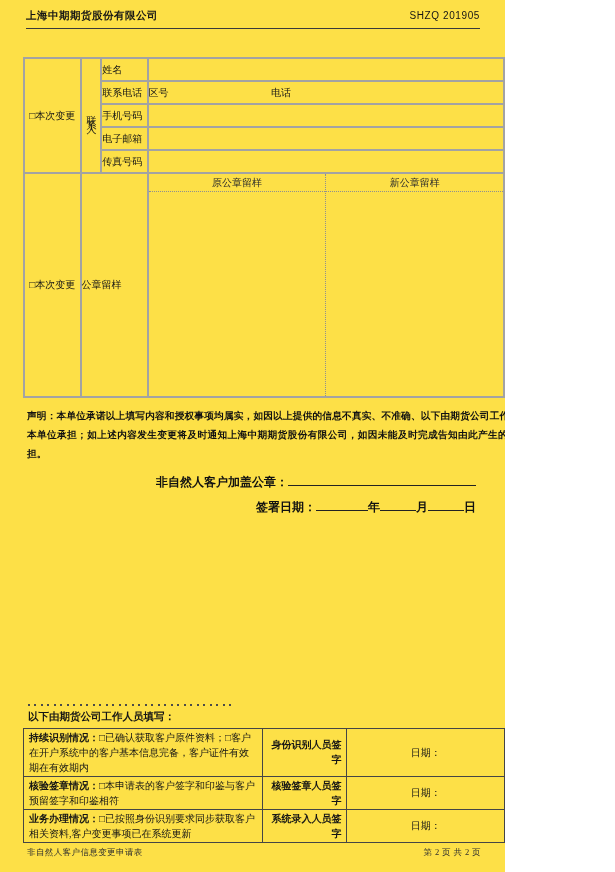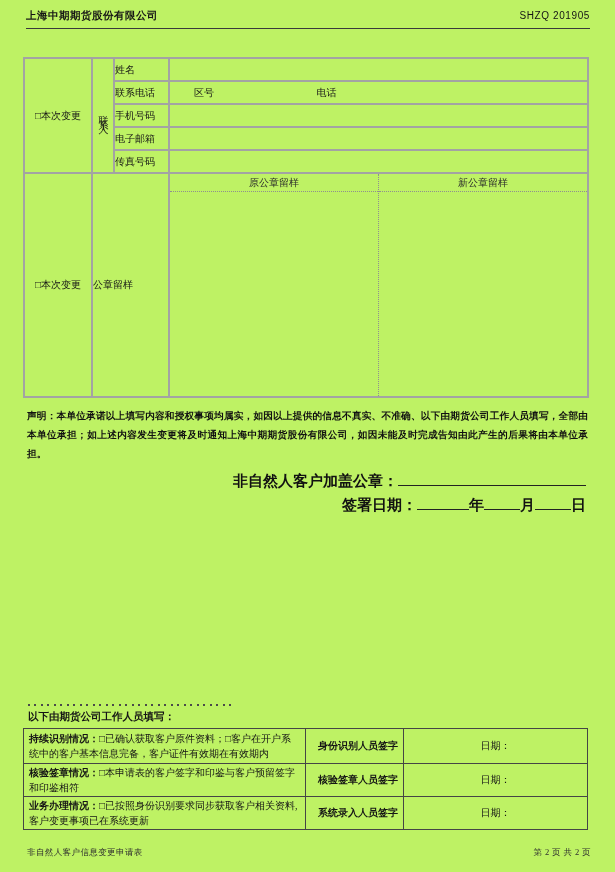--- a/index.html
+++ b/index.html
@@ -1,50 +1,50 @@
 <!DOCTYPE html>
 <html><head>
 <meta charset="utf-8">
 <style>
   html,body{margin:0;padding:0;background:#ffffff;}
   .page{
-    position:relative;width:615px;height:872px;background:#bef264;overflow:hidden;
+    position:relative;width:505px;height:872px;background:#fde047;overflow:hidden;
     font-family:"Liberation Serif","DejaVu Serif",serif;color:#151515;
   }
   
   .header{position:absolute;left:26px;right:25px;top:9px;padding-bottom:5px;
     border-bottom:1.5px solid #3a3a3a;display:flex;justify-content:space-between;align-items:baseline;}
   .company{font-size:10.5px;font-weight:bold;letter-spacing:.5px;}
   .doc-code{font-size:10px;font-family:"Liberation Sans","DejaVu Sans",sans-serif;letter-spacing:.6px;}
 
   
   .main-table{position:absolute;left:23px;top:57px;border-collapse:collapse;table-layout:fixed;}
   .main-table td{border:2px solid #a3a3a3;font-size:10px;padding:0;vertical-align:middle;}
   .contact-row td{height:21px;}
   .checkbox-cell{text-align:center;}
   .group-cell{text-align:center;}
   .vertical-text{writing-mode:vertical-rl;text-orientation:upright;letter-spacing:5px;display:inline-block;}
   .cell-label{padding-left:6px;}
   .value-cell{padding-left:8px;}
-  .area-label{margin-left:24px;}
+  .area-label{margin-left:0;}
   .phone-label{margin-left:64px;padding-left:36px;}
   .seal-label-cell{text-align:left;}
   .seal-cell{padding:0;vertical-align:top;}
   .seal-wrap{display:flex;height:222px;}
   .seal-half{flex:1;display:flex;flex-direction:column;}
   .seal-half.right{border-left:1px dotted #8f8f8f;}
   .seal-head{flex:0 0 17px;line-height:17px;text-align:center;border-bottom:1px dotted #8f8f8f;font-size:10px;color:#2b2b2b;}
   .seal-body{flex:1;}
 
   
   .declaration{position:absolute;left:27px;width:561px;top:406px;
     font-size:9.7px;font-weight:bold;line-height:19px;text-align:justify;color:#111;}
 
   
-  .signature{position:absolute;right:29px;top:474px;text-align:right;font-size:15px;font-weight:bold;color:#111;}
+  .signature{position:absolute;right:29px;top:474px;text-align:right;font-size:12px;font-weight:bold;color:#111;}
   .sig-line{margin-bottom:10px;white-space:nowrap;line-height:14px;}
   .u{display:inline-block;border-bottom:1px solid #222;height:11px;vertical-align:baseline;}
   .u-188{width:188px;}
   .u-100{width:100px;}
   .u-52{width:52px;}
   .u-36{width:36px;}
 
   
   .staff{position:absolute;left:23px;top:704px;}
   .dotted-rule{width:206px;height:1.8px;margin:0 0 4px 5px;

